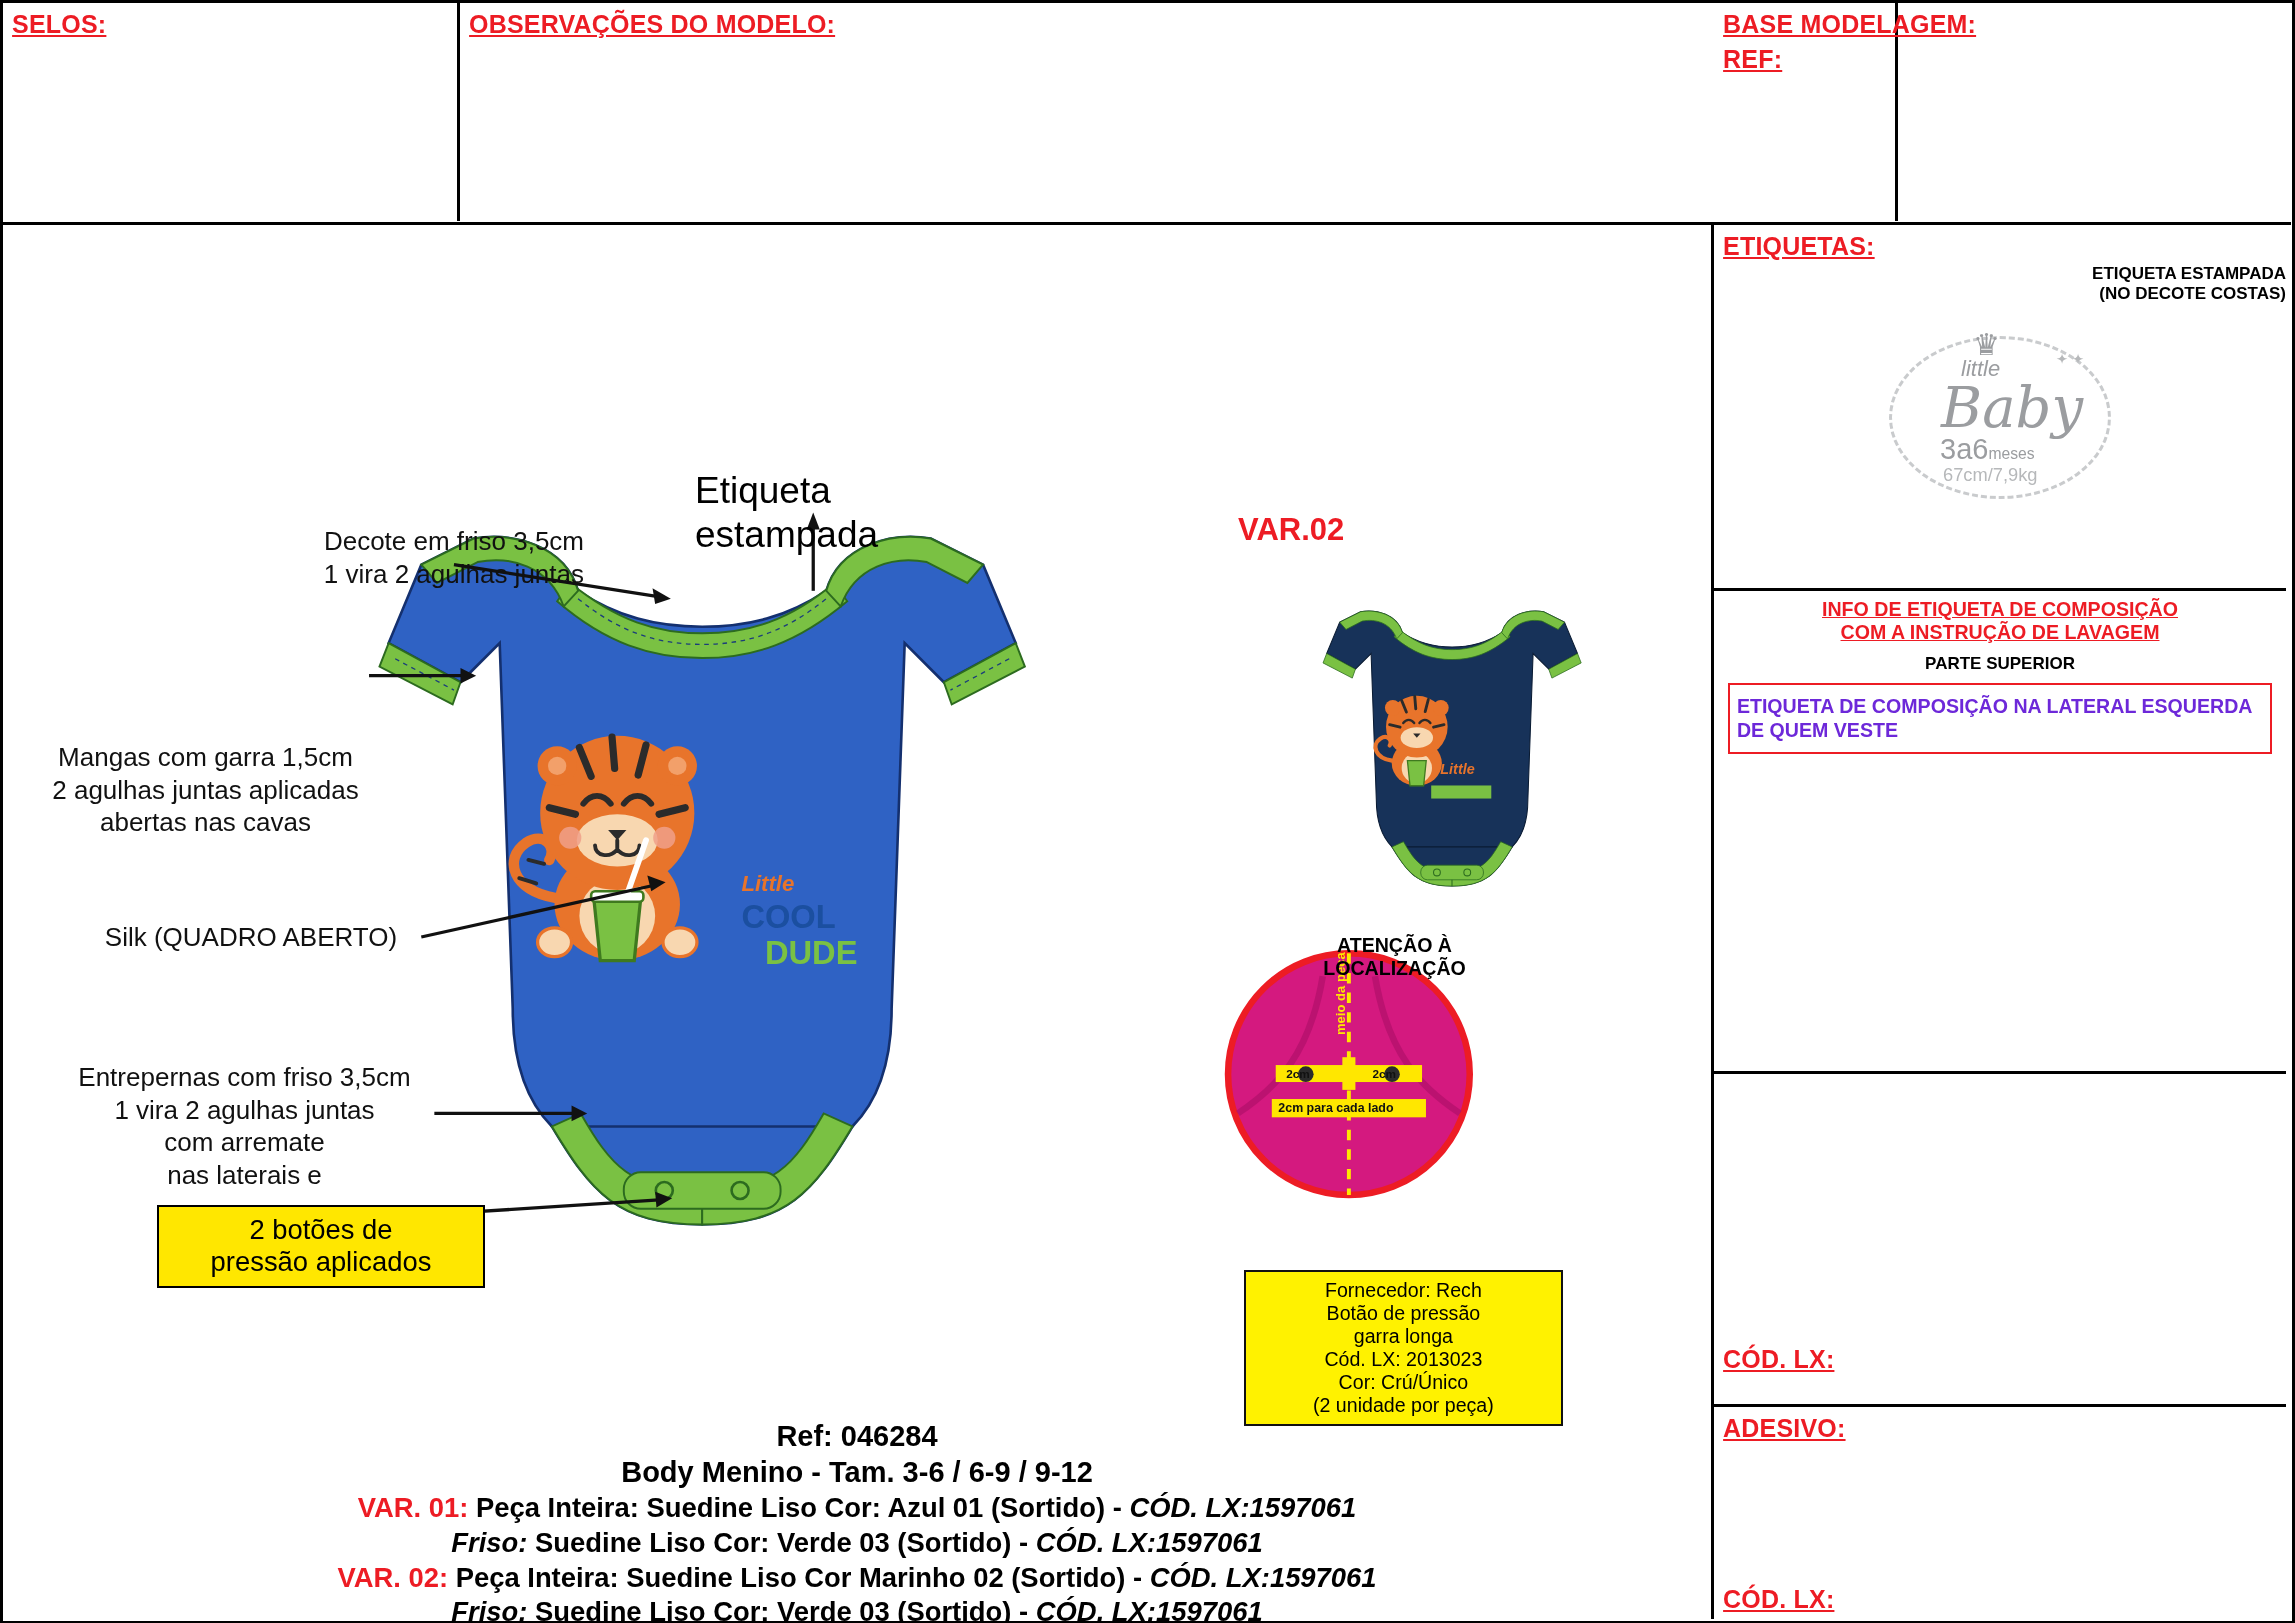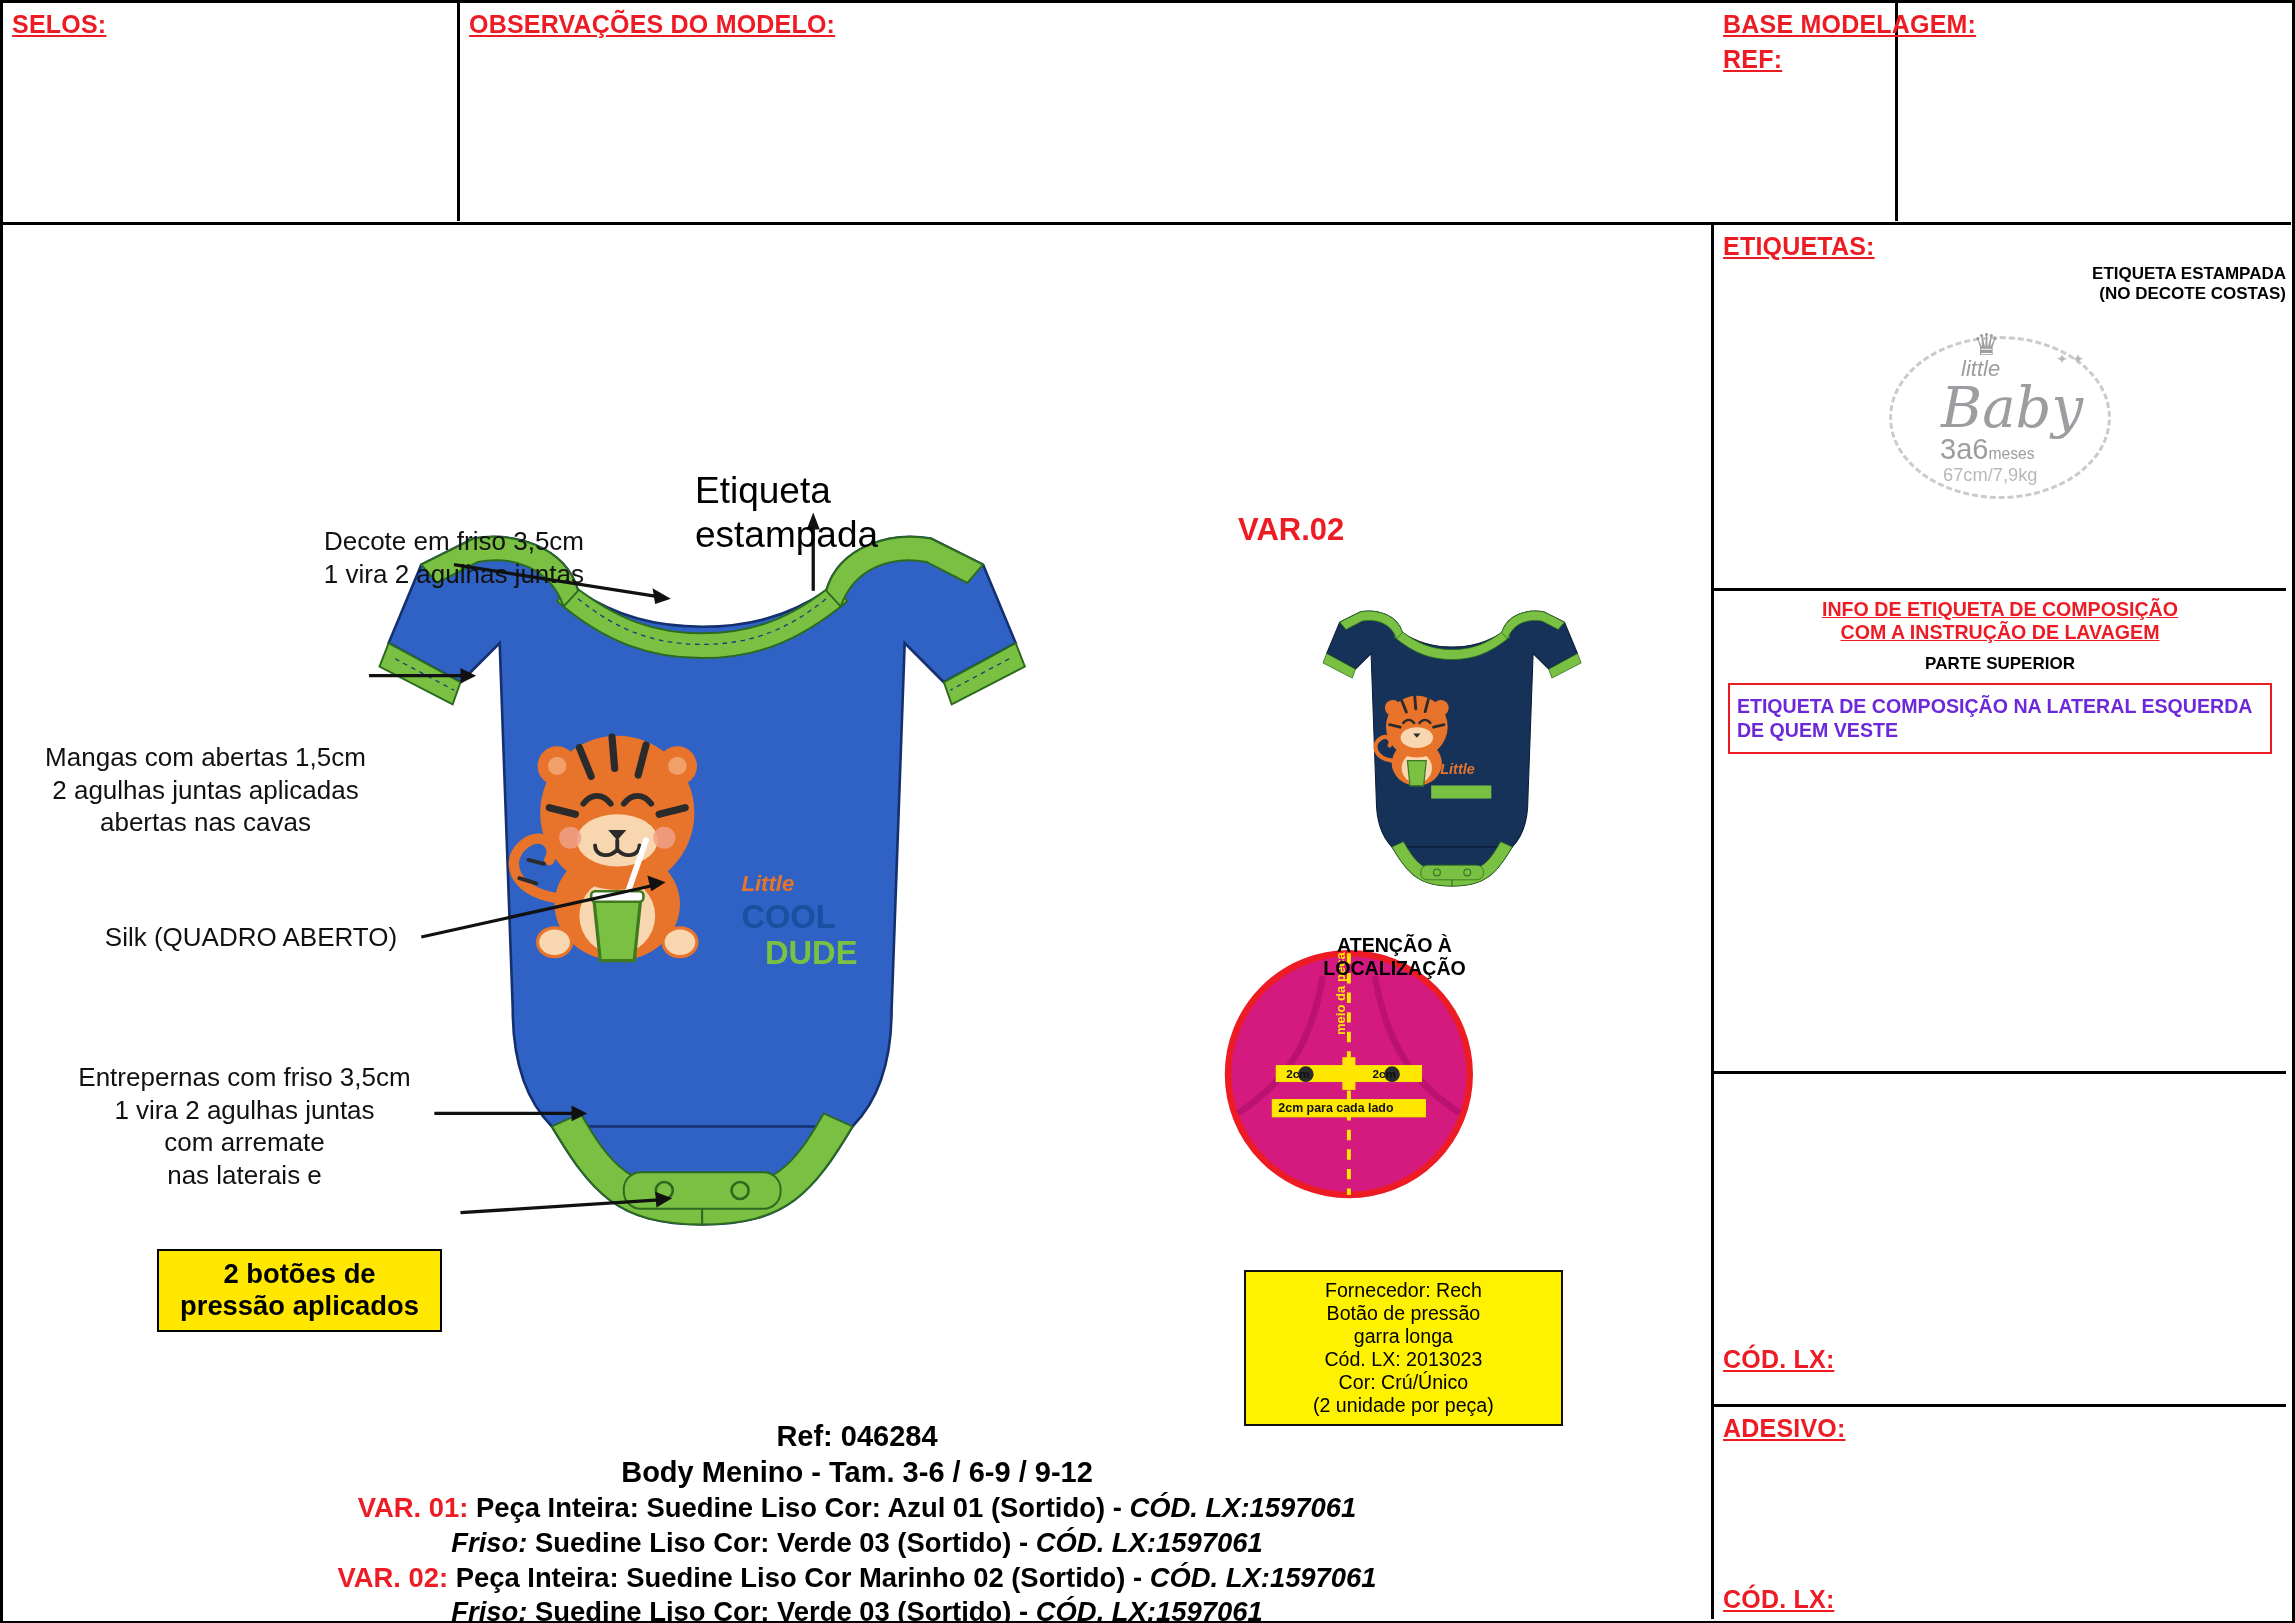--- a/index.html
+++ b/index.html
@@ -276,35 +276,35 @@
       <div>Etiqueta</div>
       <div>estampada</div>
     </div>
 
     <div class="abs note" style="left:163px;top:300px;width:418px;text-align:right;">
       <div>Decote em friso 3,5cm</div>
       <div>1 vira 2 agulhas juntas</div>
     </div>
 
     <div class="abs note" style="left:39px;top:516px;width:327px;text-align:center;">
-      <div>Mangas com abertas 1,5cm</div>
+      <div>Mangas com garra 1,5cm</div>
       <div>2 agulhas juntas aplicadas</div>
       <div>abertas nas cavas</div>
     </div>
 
     <div class="abs note" style="left:78px;top:696px;width:340px;text-align:center;">Silk (QUADRO ABERTO)</div>
 
     <div class="abs note" style="left:52px;top:836px;width:379px;text-align:center;">
       <div>Entrepernas com friso 3,5cm</div>
       <div>1 vira 2 agulhas juntas</div>
       <div>com arremate</div>
       <div>nas laterais e</div>
     </div>
 
-    <div class="abs yellow c" style="left:154px;top:980px;width:285px;padding:6.5px 0;font-size:27.4px;font-weight:bold;line-height:1.2;margin-top:44px;">
+    <div class="abs yellow c" style="left:154px;top:980px;width:328px;padding:6.5px 0;font-size:27.4px;font-weight:normal;line-height:1.2;">
       <div>2 botões de</div>
       <div>pressão aplicados</div>
     </div>
 
     <div class="var02lbl">VAR.02</div>
 
     <div class="aten">
       <div>ATENÇÃO À</div>
       <div>LOCALIZAÇÃO</div>
     </div>

